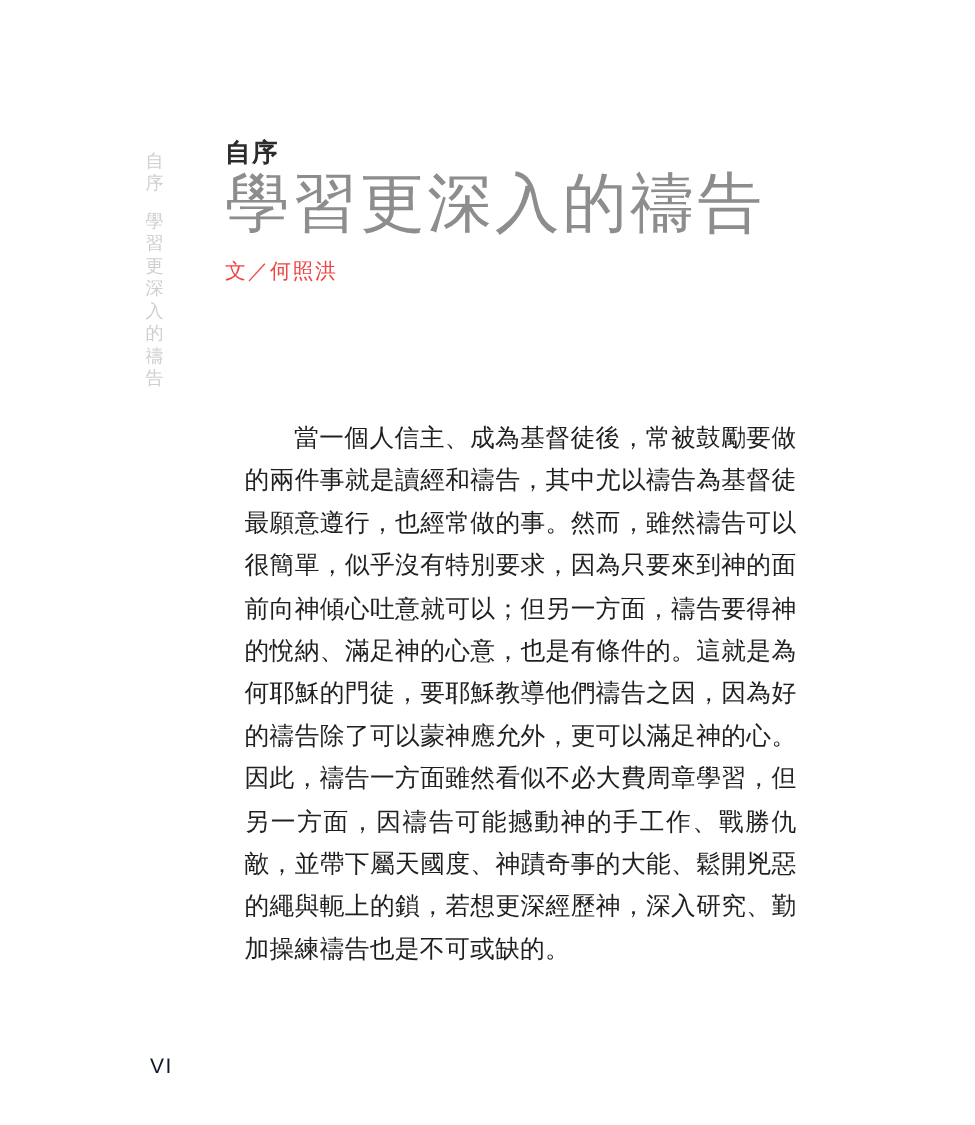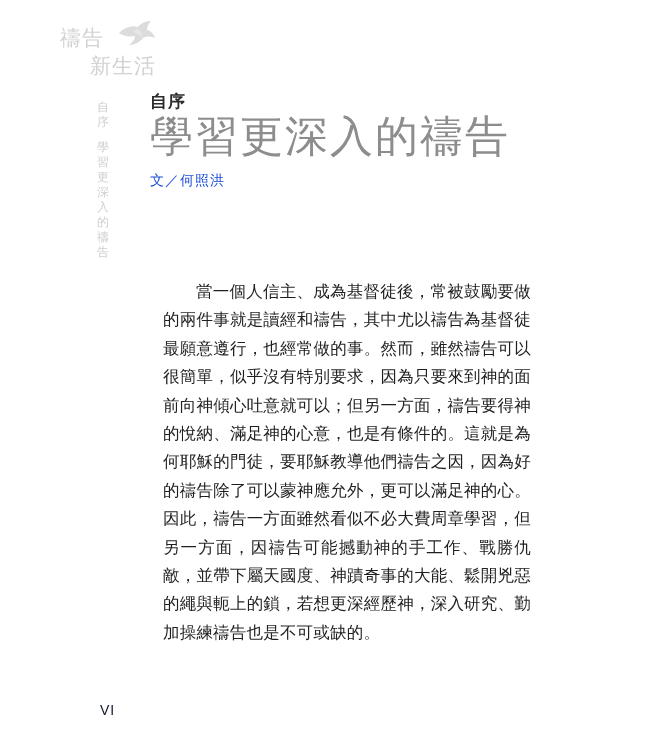--- a/index.html
+++ b/index.html
@@ -101,21 +101,21 @@
     font-weight: normal;
     color: #8d8d8d;
     letter-spacing: 2px;
     line-height: 1.15;
     white-space: nowrap;
   }
   .byline {
     margin-top: 10px;
     font-family: "Liberation Sans", "DejaVu Sans", sans-serif;
     font-size: 14px;
-    color: #1d4ed8;
+    color: #ef4444;
     letter-spacing: 1px;
   }
 
   
   .body-copy {
     position: absolute;
     left: 163px;
     top: 278px;
     width: 368px;
     font-family: Liberation Serif, serif;
@@ -140,30 +140,20 @@
     font-size: 14px;
     color: #0f172a;
     letter-spacing: 1px;
   }
 </style>
 </head>
 <body>
 
 <div class="page">
 
-  <div class="logo">
-    <span class="logo-line1">禱告</span>
-    <span class="logo-line2">新生活</span>
-    <svg class="logo-dove" viewBox="0 0 42 32">
-      <path d="M4 15 C10 9, 17 7, 23 9 C26 5, 31 3, 36 3 C33 6, 32 9, 32 12
-               C36 13, 39 16, 40 20 C35 18, 31 18, 28 20 C25 24, 20 27, 14 27
-               C18 24, 20 21, 20 18 C14 19, 8 18, 4 15 Z" fill="#dcdcdc"></path>
-      <path d="M22 10 C25 12, 27 15, 27 19 C24 17, 21 15, 18 14 Z" fill="#e6e6e6"></path>
-    </svg>
-  </div>
 
   <div class="running-head">
     <span class="rh-char">自</span>
     <span class="rh-char">序</span>
     <span class="rh-gap"></span>
     <span class="rh-char">學</span>
     <span class="rh-char">習</span>
     <span class="rh-char">更</span>
     <span class="rh-char">深</span>
     <span class="rh-char">入</span>

